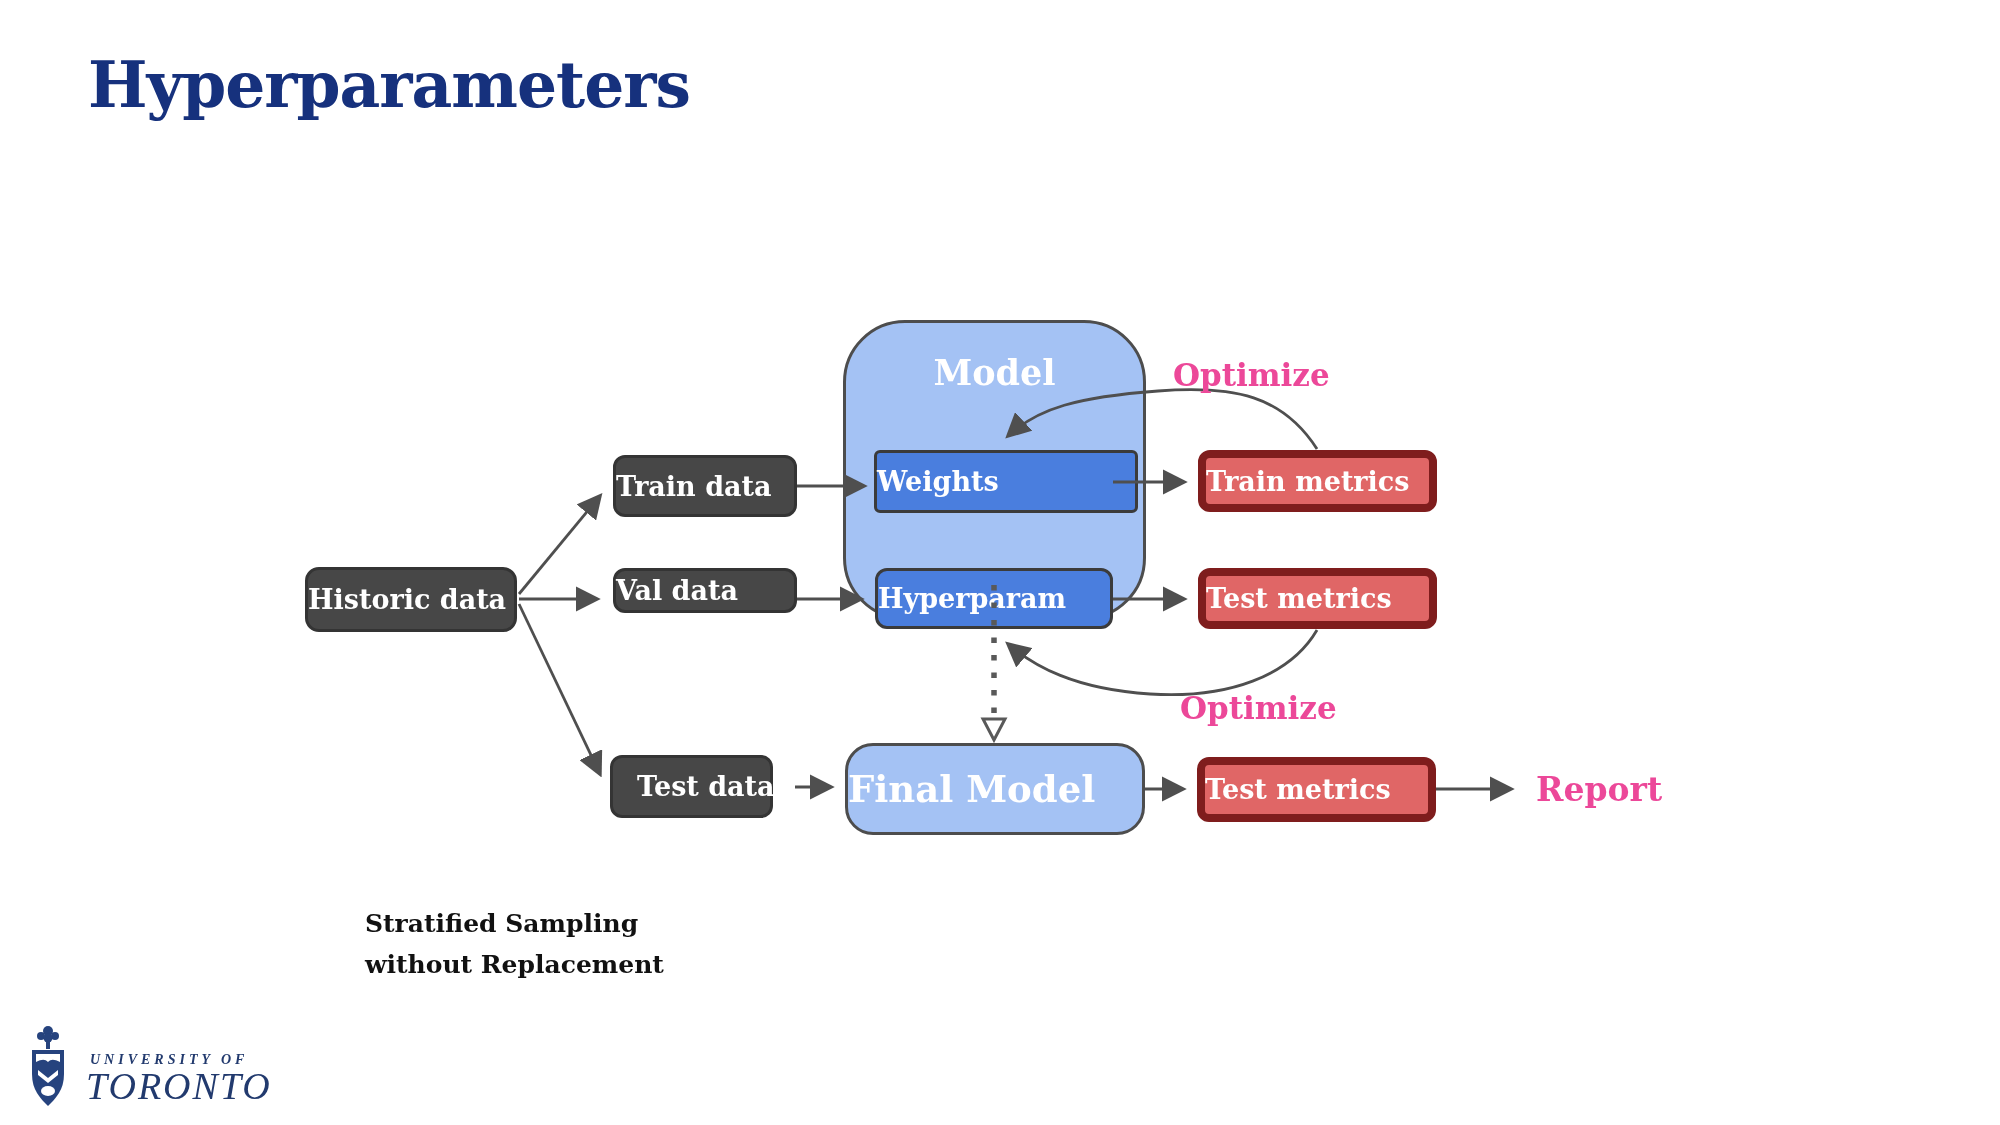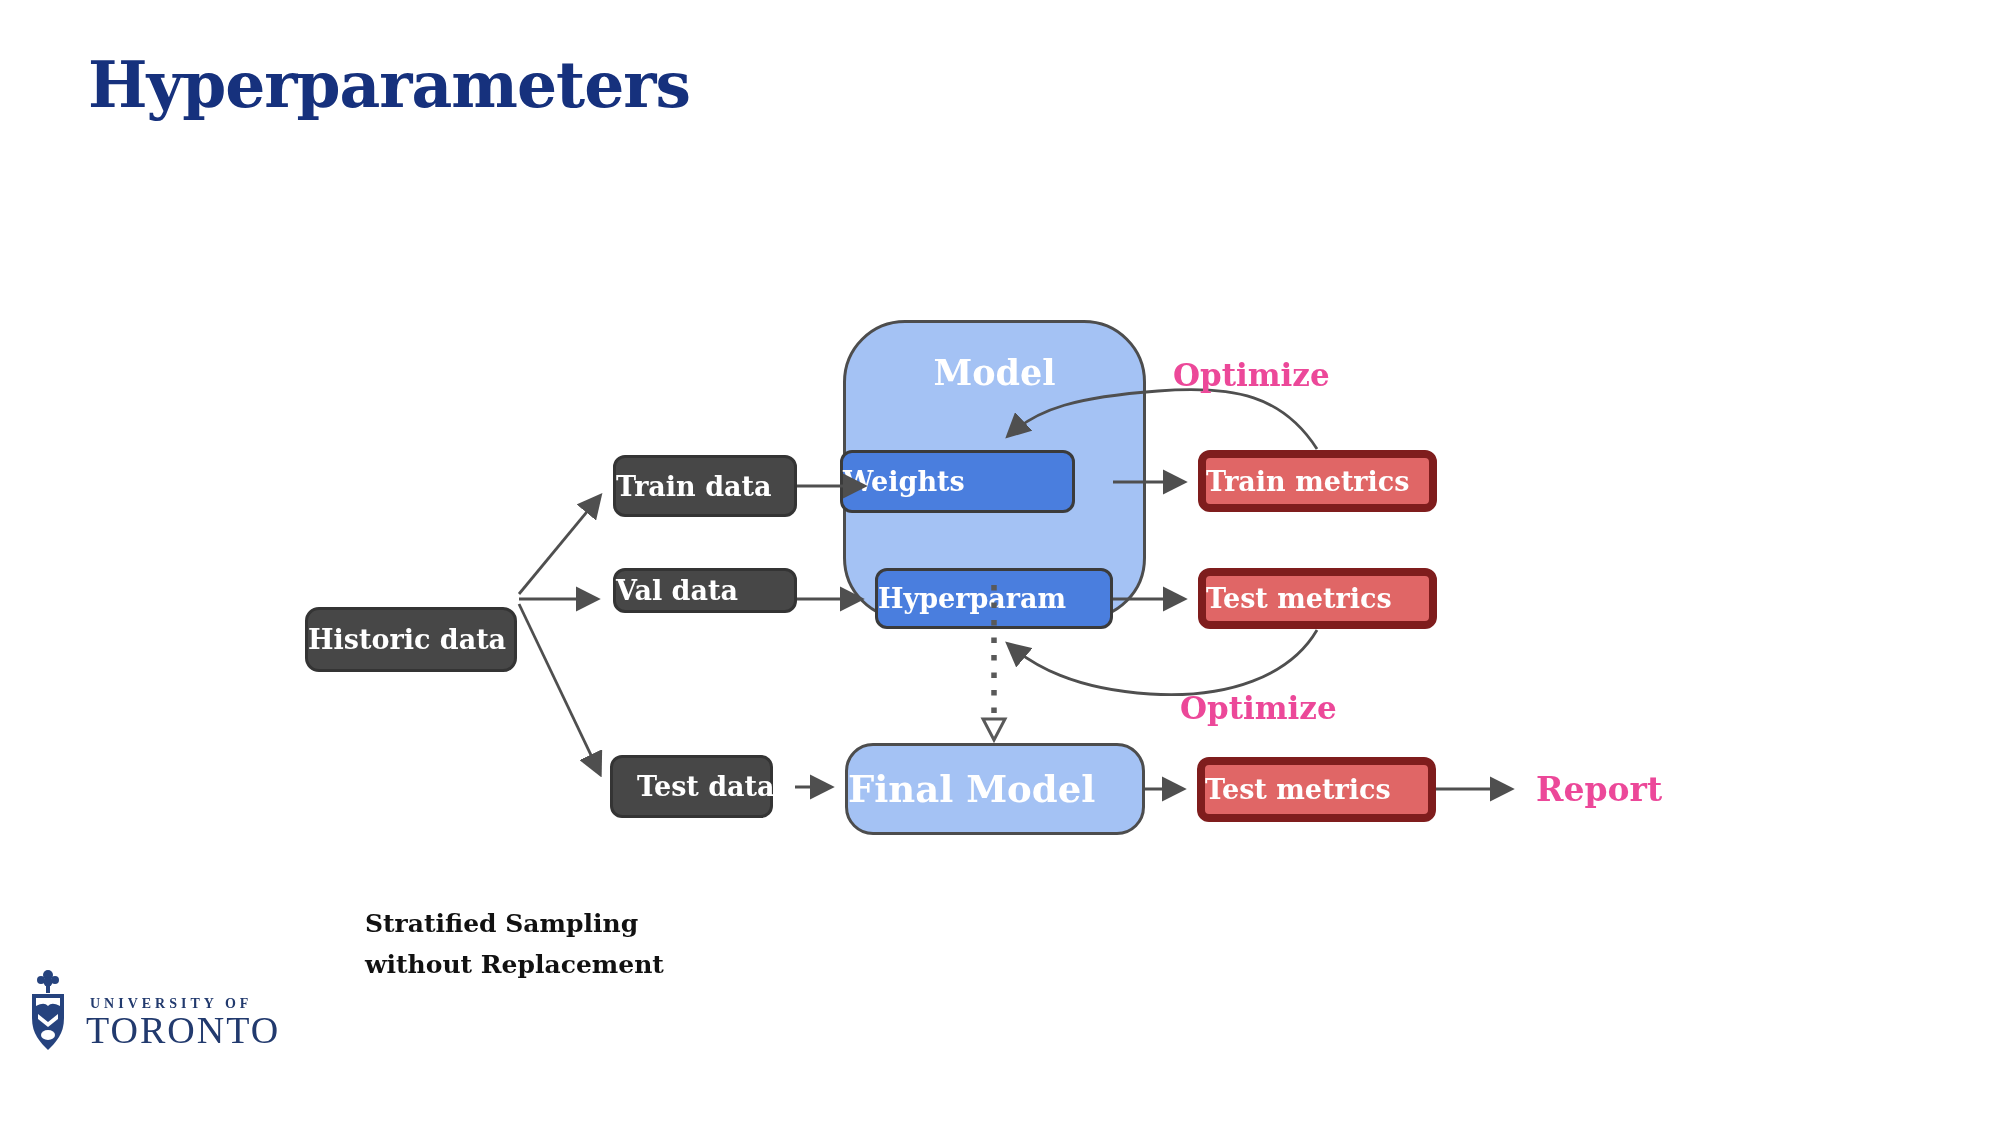--- a/index.html
+++ b/index.html
@@ -42,21 +42,21 @@
     white-space:nowrap;z-index:4;
   }
   .annotation{
     position:absolute;left:365px;top:903px;
     font-size:25px;font-weight:bold;color:#111111;line-height:41px;z-index:4;
   }
   svg.overlay{
     position:absolute;left:0;top:0;width:2000px;height:1125px;
     z-index:3;pointer-events:none;
   }
-  .logo{position:absolute;left:28px;top:968px;width:260px;height:90px;z-index:4;}
+  .logo{position:absolute;left:28px;top:1024px;width:260px;height:90px;z-index:4;font-style:italic;}
   .logo .univ-of{
     position:absolute;left:62px;top:28px;
     font-family:"Liberation Serif","DejaVu Serif",serif;
     font-size:14px;font-weight:bold;letter-spacing:4px;color:#223a6e;white-space:nowrap;
   }
   .logo .toronto{
     position:absolute;left:58px;top:40px;
     font-family:"Liberation Serif","DejaVu Serif",serif;
     font-size:38px;letter-spacing:2px;color:#223a6e;white-space:nowrap;
   }
@@ -64,34 +64,34 @@
 </head>
 <body>
 
 <div class="slide">
 
   <div class="slide-title">Hyperparameters</div>
 
   <div class="model-container"></div>
   <div class="model-label">Model</div>
 
-  <div class="node dark z2" style="left:305px;top:567px;width:212px;height:65px;border-radius:14px;margin-top:40px;">
+  <div class="node dark z2" style="left:305px;top:567px;width:212px;height:65px;border-radius:14px;">
     <span>Historic data</span>
   </div>
   <div class="node dark z2" style="left:613px;top:455px;width:184px;height:62px;">
     <span>Train data</span>
   </div>
   <div class="node dark z2" style="left:613px;top:568px;width:184px;height:45px;">
     <span>Val data</span>
   </div>
   <div class="node dark z2" style="left:610px;top:755px;width:163px;height:63px;padding-left:24px;">
     <span>Test data</span>
   </div>
 
-  <div class="node blue z2" style="left:840px;top:450px;width:235px;height:63px;">
+  <div class="node blue z2" style="left:874px;top:450px;width:264px;height:63px;border-radius:6px;">
     <span>Weights</span>
   </div>
   <div class="node blue z2" style="left:875px;top:568px;width:238px;height:61px;">
     <span>Hyperparam</span>
   </div>
 
   <div class="node red z2" style="left:1198px;top:450px;width:239px;height:62px;">
     <span>Train metrics</span>
   </div>
   <div class="node red z2" style="left:1198px;top:568px;width:239px;height:61px;">

